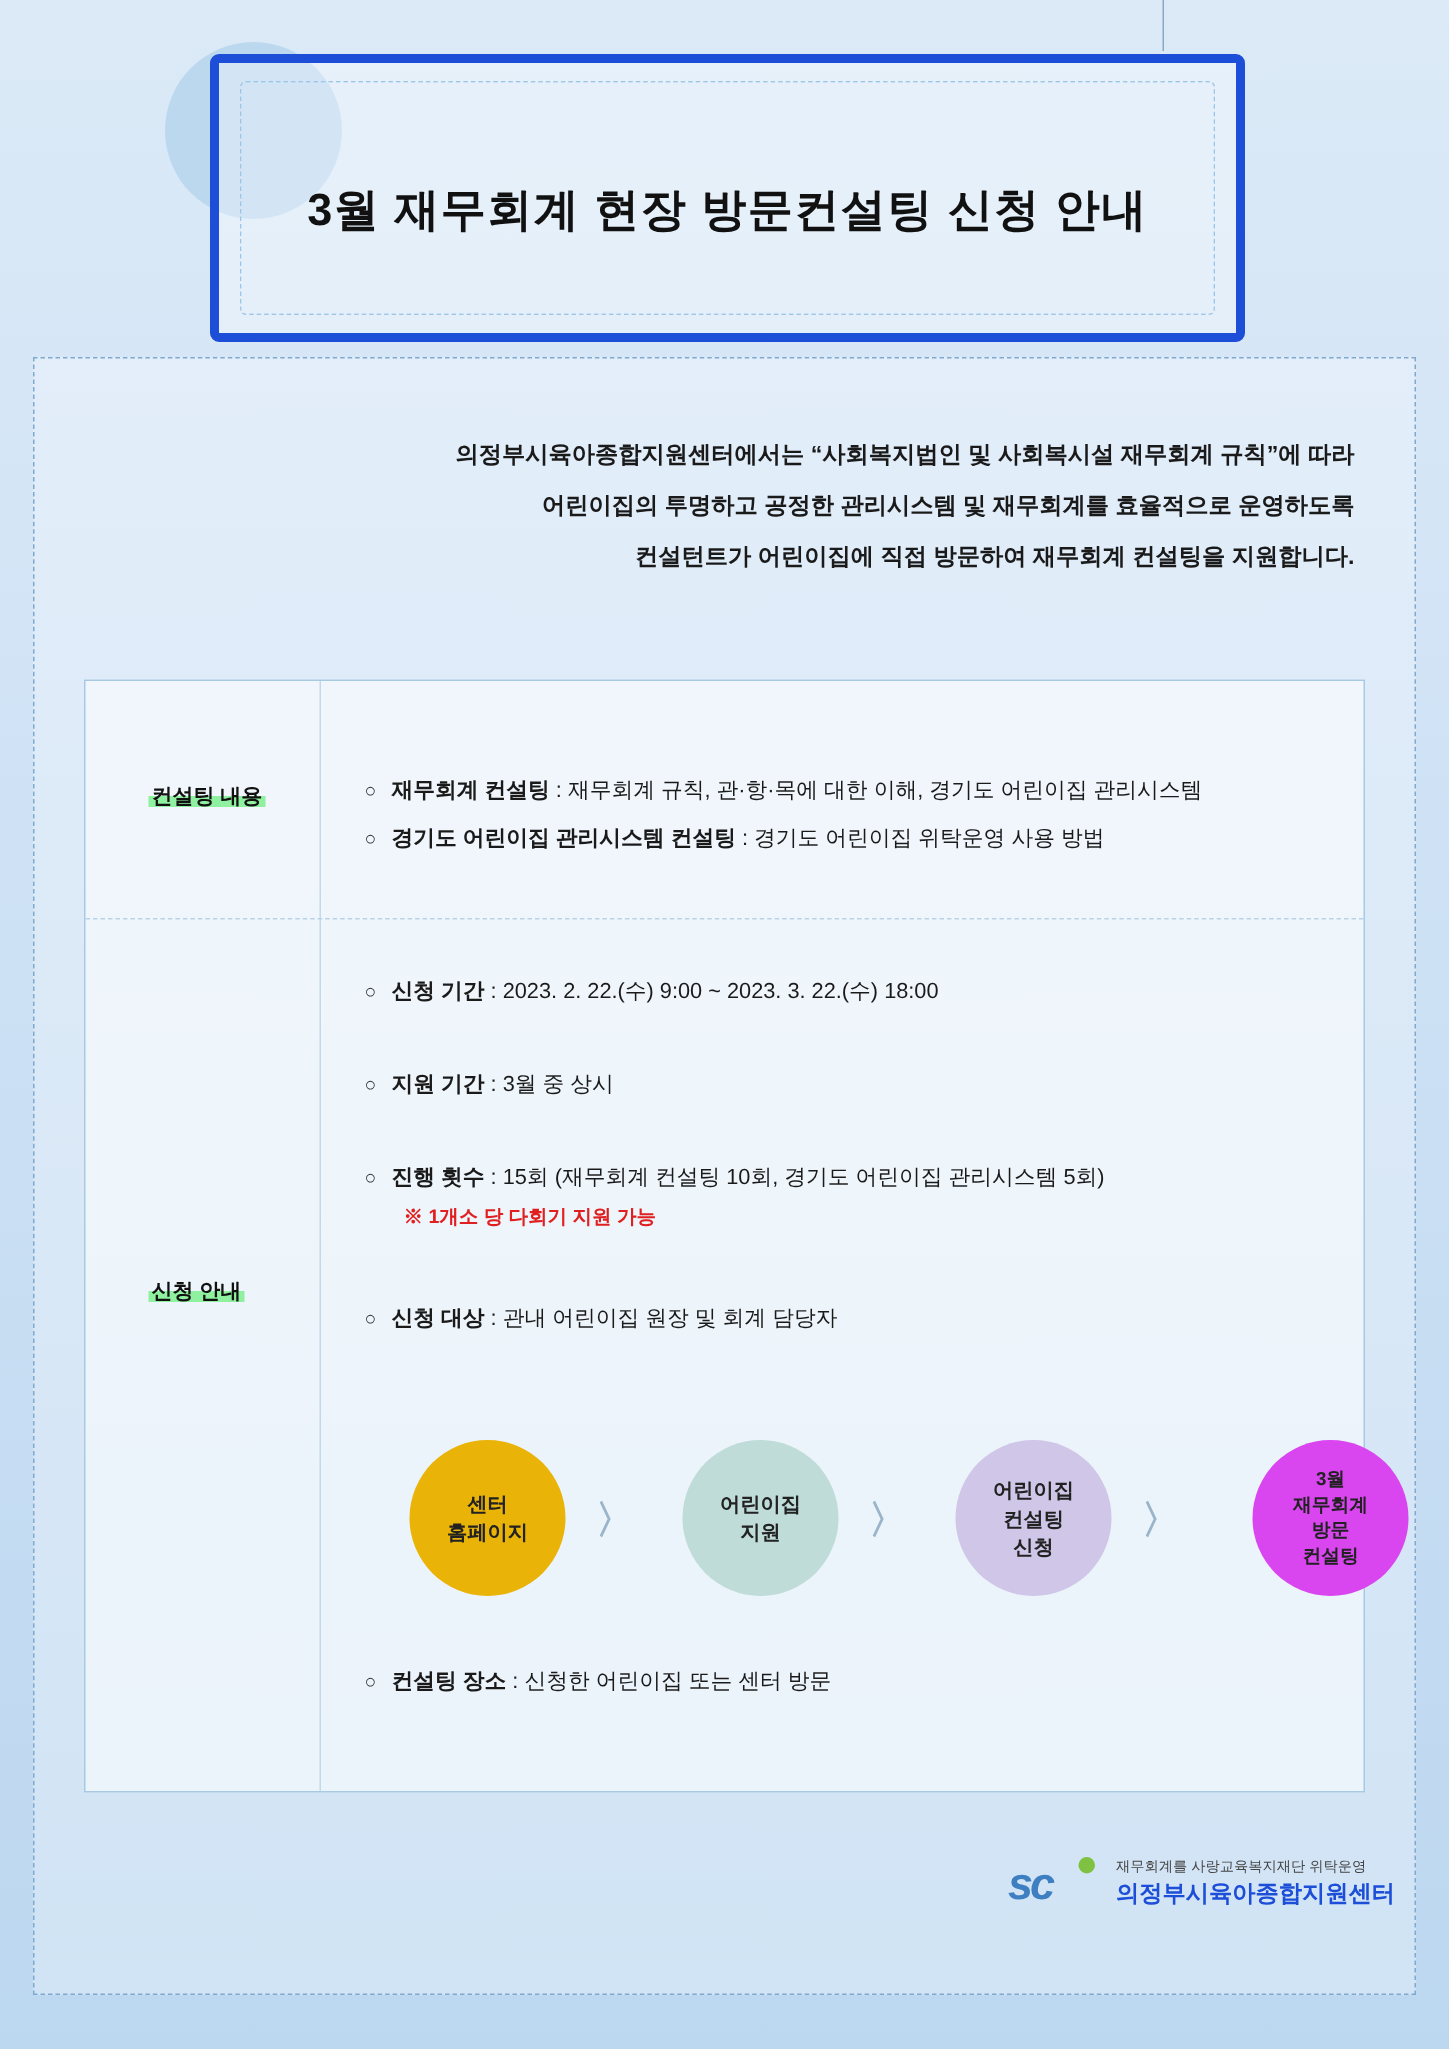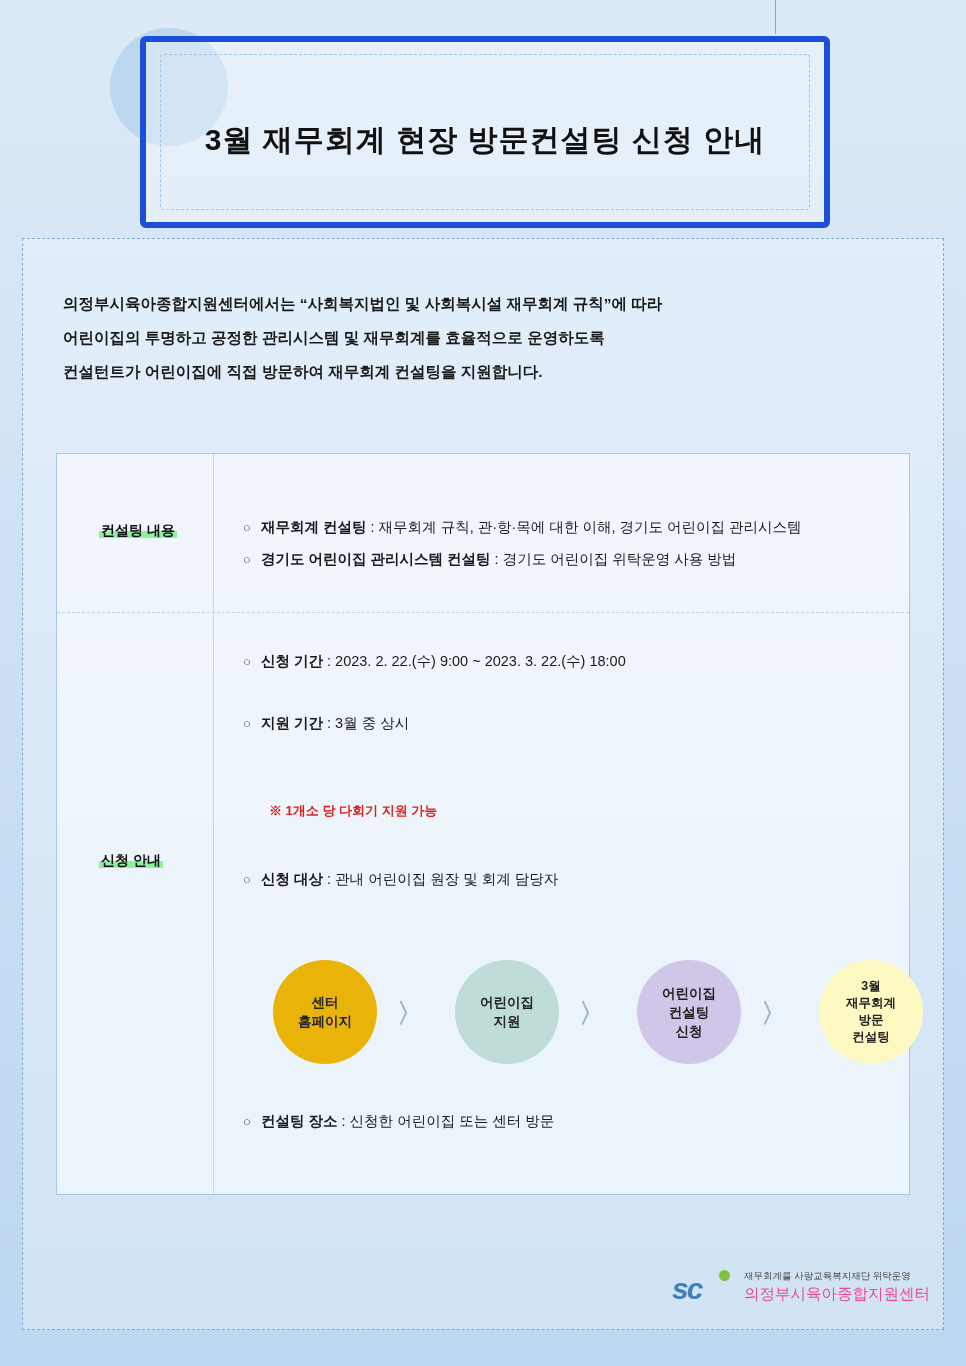--- a/index.html
+++ b/index.html
@@ -83,21 +83,21 @@
     height: 1090px;
     border: 1px dashed #7fa9cf;
     background: rgba(255,255,255,0.30);
   }
 
   .intro {
     position: absolute;
     left: 40px;
     right: 40px;
     top: 48px;
-    text-align: left;
+    text-align: right;
     font-size: 15.5px;
     font-weight: bold;
     line-height: 34px;
     color: #1a1a1a;
   }
 
   
   .card {
     position: absolute;
     left: 33px;
@@ -185,40 +185,39 @@
     justify-content: center;
     text-align: center;
     font-size: 13.5px;
     font-weight: bold;
     line-height: 19px;
     color: #222;
   }
   .c1 { left: 0;    background: #eab308; }
   .c2 { left: 182px; background: #bfdcd8; }
   .c3 { left: 364px; background: #cfc6e8; }
-  .c4 { left: 546px; background: #fef9c3; }
+  .c4 { left: 562px; background: #d946ef; }
   .arrow {
     position: absolute;
     top: 36px;
     font-size: 26px;
     color: #9ab4c9;
     font-weight: bold;
   }
   .a1 { left: 124px; }
   .a2 { left: 306px; }
   .a3 { left: 488px; }
 
   
   .footer {
     position: absolute;
     left: 672px;
     top: 1232px;
     width: 256px;
     height: 52px;
-    margin-top: 32px;
   }
   .logo-mark {
     position: absolute;
     left: 0;
     top: 8px;
     font-size: 30px;
     font-weight: bold;
     font-style: italic;
     color: #3e7fc1;
     letter-spacing: -2px;
@@ -238,22 +237,22 @@
     top: 6px;
     font-size: 9.5px;
     color: #444;
     white-space: nowrap;
   }
   .logo-main {
     position: absolute;
     left: 72px;
     top: 20px;
     font-size: 15.5px;
-    font-weight: normal;
-    color: #ec4899;
+    font-weight: bold;
+    color: #1d4ed8;
     white-space: nowrap;
   }
 </style>
 </head>
 <body>
 
 <div class="top-rule"></div>
 
 <div class="header-wrap">
   <div class="header-circle"></div>
@@ -287,20 +286,23 @@
     </div>
     <div class="row" style="top:94px">
       <span class="mark">○</span><b>경기도 어린이집 관리시스템 컨설팅</b><span> : 경기도 어린이집 위탁운영 사용 방법</span>
     </div>
 
     <div class="row" style="top:196px">
       <span class="mark">○</span><b>신청 기간</b><span> : 2023. 2. 22.(수) 9:00 ~ 2023. 3. 22.(수) 18:00</span>
     </div>
     <div class="row" style="top:258px">
       <span class="mark">○</span><b>지원 기간</b><span> : 3월 중 상시</span>
+    </div>
+    <div class="row" style="top:320px">
+      <span class="mark">○</span><b>진행 횟수</b><span> : 15회 (재무회계 컨설팅 10회, 경기도 어린이집 관리시스템 5회)</span>
     </div>
     <div class="note" style="top:348px">※  1개소 당 다회기 지원 가능</div>
 
     <div class="row" style="top:414px">
       <span class="mark">○</span><b>신청 대상</b><span> : 관내 어린이집 원장 및 회계 담당자</span>
     </div>
 
     <div class="flow">
       <div class="circle c1" style="white-space:pre-line">센터
 홈페이지</div>

